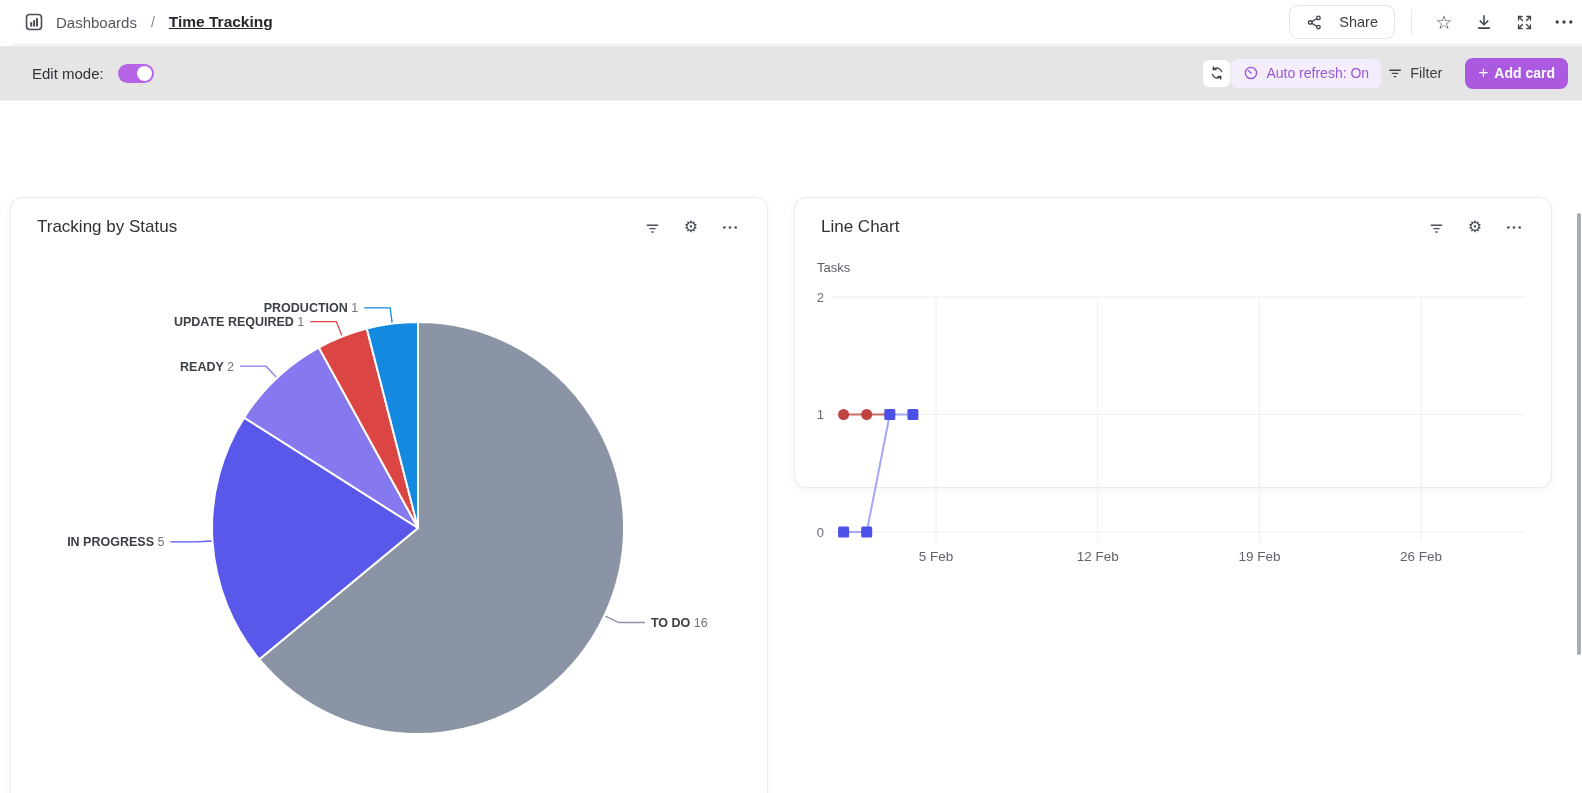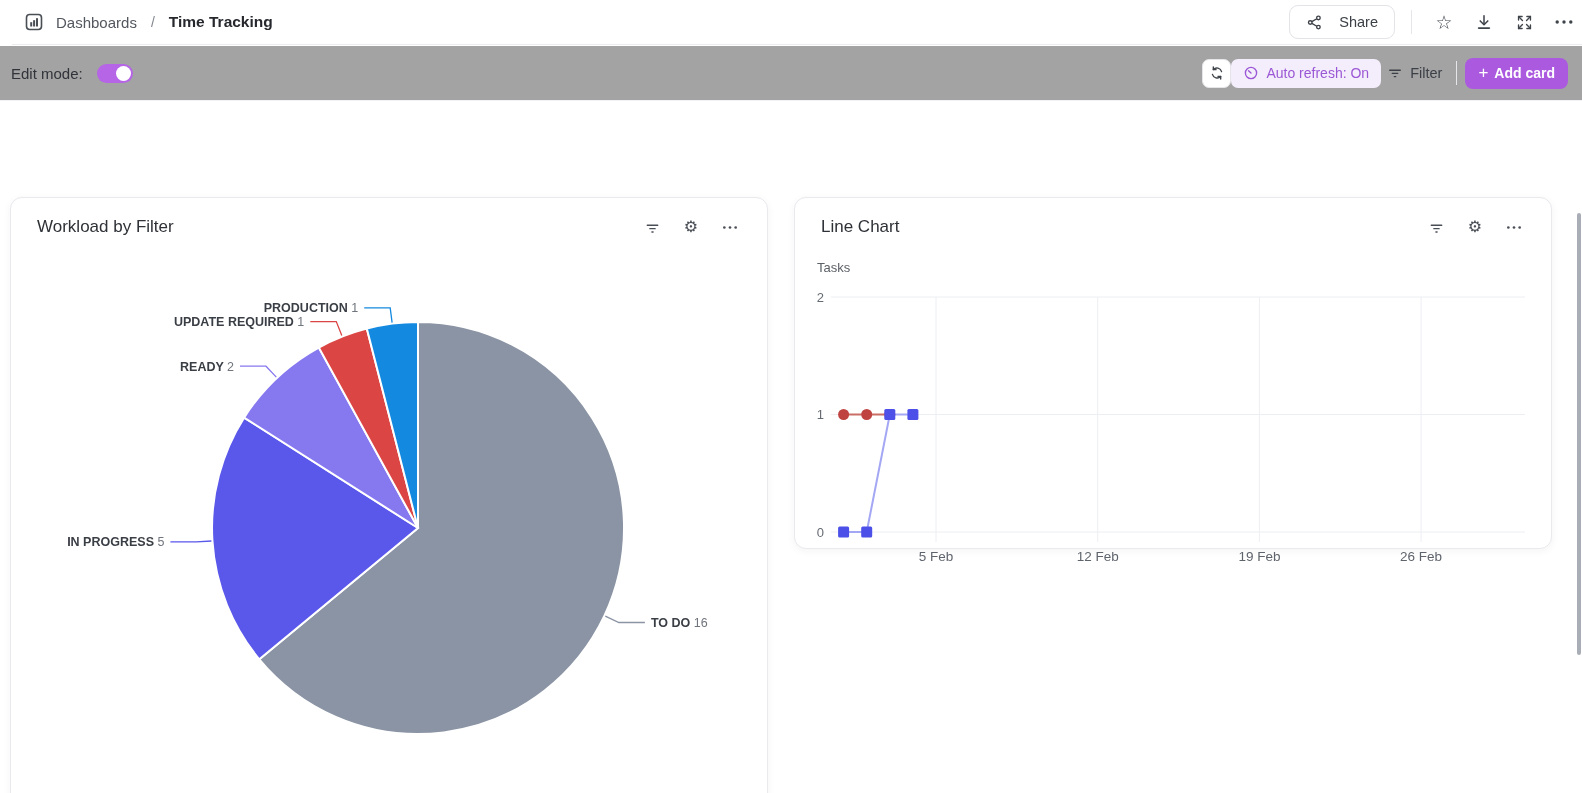--- a/index.html
+++ b/index.html
@@ -6,36 +6,36 @@
   html,body { width:1582px; height:793px; overflow:hidden; background:#fff;
     font-family:"Liberation Sans", sans-serif; color:#2f3237; }
 
   
   .topbar { position:absolute; left:12px; top:0; width:1582px; height:45px;
     border-bottom:1px solid #ececef; display:flex; align-items:center;
     justify-content:space-between; padding:0 14px 0 10px; background:#fff; }
   .crumbs { display:flex; align-items:center; gap:10px; }
   .crumb-root { font-size:15px; color:#53575e; cursor:pointer; text-decoration:none; }
   .crumb-sep { font-size:14px; color:#82868d; padding:0 4px; }
-  .crumb-current { font-size:15.5px; font-weight:700; color:#26282d; }
+  .crumb-current { font-size:15.5px; font-weight:700; color:#26282d;text-decoration:underline; }
   .topbar-actions { display:flex; align-items:center; gap:8px; }
   .share-btn { display:flex; align-items:center; gap:16px; background:#fff;
     border:1px solid #e3e3e8; border-radius:9px; height:34px; padding:0 16px;
     font-size:14.5px; font-weight:500; color:#3c4047; cursor:pointer;
     font-family:inherit; }
   .vdiv { width:1px; height:24px; background:#e5e5ea; margin:0 8px; }
   .icon-btn { background:none; border:none; cursor:pointer; display:flex;
     align-items:center; justify-content:center; width:32px; height:32px;
     color:#3f444b; border-radius:6px; }
   .glyph { font-size:19px; line-height:1; color:#3f444b; }
 
   
   .toolbar { position:absolute; left:0; top:46px; width:1582px; height:55px;
     display:flex; align-items:center; justify-content:space-between;
-    padding:0 14px 0 11px; border-bottom:1px solid #f2f2f5; background:#a3a3a3; }
+    padding:0 14px 0 32px; border-bottom:1px solid #f2f2f5; background:#e5e5e5; }
   .edit-mode { display:flex; align-items:center; gap:14px; }
   .edit-mode-label { font-size:15px; color:#30333a; }
   .toggle { width:36px; height:19px; border-radius:10px; background:#b565e6;
     position:relative; cursor:pointer; display:inline-block; }
   .toggle .knob { position:absolute; right:2px; top:2px; width:15px; height:15px;
     border-radius:50%; background:#fff; }
   .toolbar-right { display:flex; align-items:center; }
   .refresh-btn { width:29px; height:29px; border:1px solid #e4e4e9; background:#fff;
     border-radius:7px; display:flex; align-items:center; justify-content:center;
     cursor:pointer; color:#3f444b; }
@@ -46,21 +46,21 @@
     border:none; font-size:14.5px; color:#3c4047; cursor:pointer; padding:0 6px;
     font-family:inherit; }
   .addcard-btn { display:flex; align-items:center; gap:6px; background:#ab5ae0;
     color:#fff; border:none; border-radius:8px; height:31px; padding:0 13px;
     font-size:14px; font-weight:700; cursor:pointer; font-family:inherit; }
 
   
   .card { position:absolute; background:#fff; border:1px solid #e9e9ee;
     border-radius:12px; box-shadow:0 2px 8px rgba(40,40,60,.05); }
   .card-pie  { left:10px;  top:197px; width:758px; height:620px; }
-  .card-line { left:794px; top:197px; width:758px; height:352px; }
+  .card-line { left:794px; top:197px; width:758px; height:291px; }
   .card-head { display:flex; align-items:center; justify-content:space-between;
     padding:18px 26px 0 26px; }
   .card-title { font-size:17px; font-weight:500; color:#2e3136; }
   .card-icons { display:flex; align-items:center; gap:17px; }
   .card-icons .icon-btn { width:22px; height:22px; color:#4a4f57; }
   .card-icons .glyph { font-size:16px; color:#4a4f57; }
 
   .card-pie svg.chart  { position:absolute; left:0; top:50px; }
   .card-line svg.chart { position:absolute; left:16px; top:60px; }
 
@@ -189,21 +189,21 @@
       <span style="font-size:17px;font-weight:400;">+</span>
       <span>Add card</span>
     </button>
   </div>
 </div>
 
 <main>
 
   <section class="card card-pie">
     <div class="card-head">
-      <h3 class="card-title">Workload by Filter</h3>
+      <h3 class="card-title">Tracking by Status</h3>
       <div class="card-icons">
         <button class="icon-btn">
           <svg width="15" height="15" viewBox="0 0 20 20" stroke="#4a4f57" stroke-width="1.8" stroke-linecap="round">
             <line x1="3" y1="7" x2="17" y2="7"></line>
               <line x1="6.5" y1="11.5" x2="13.5" y2="11.5"></line>
               <line x1="9.2" y1="16" x2="10.8" y2="16"></line>
           </svg>
         </button>
         <button class="icon-btn">
           <span class="glyph">⚙</span>

